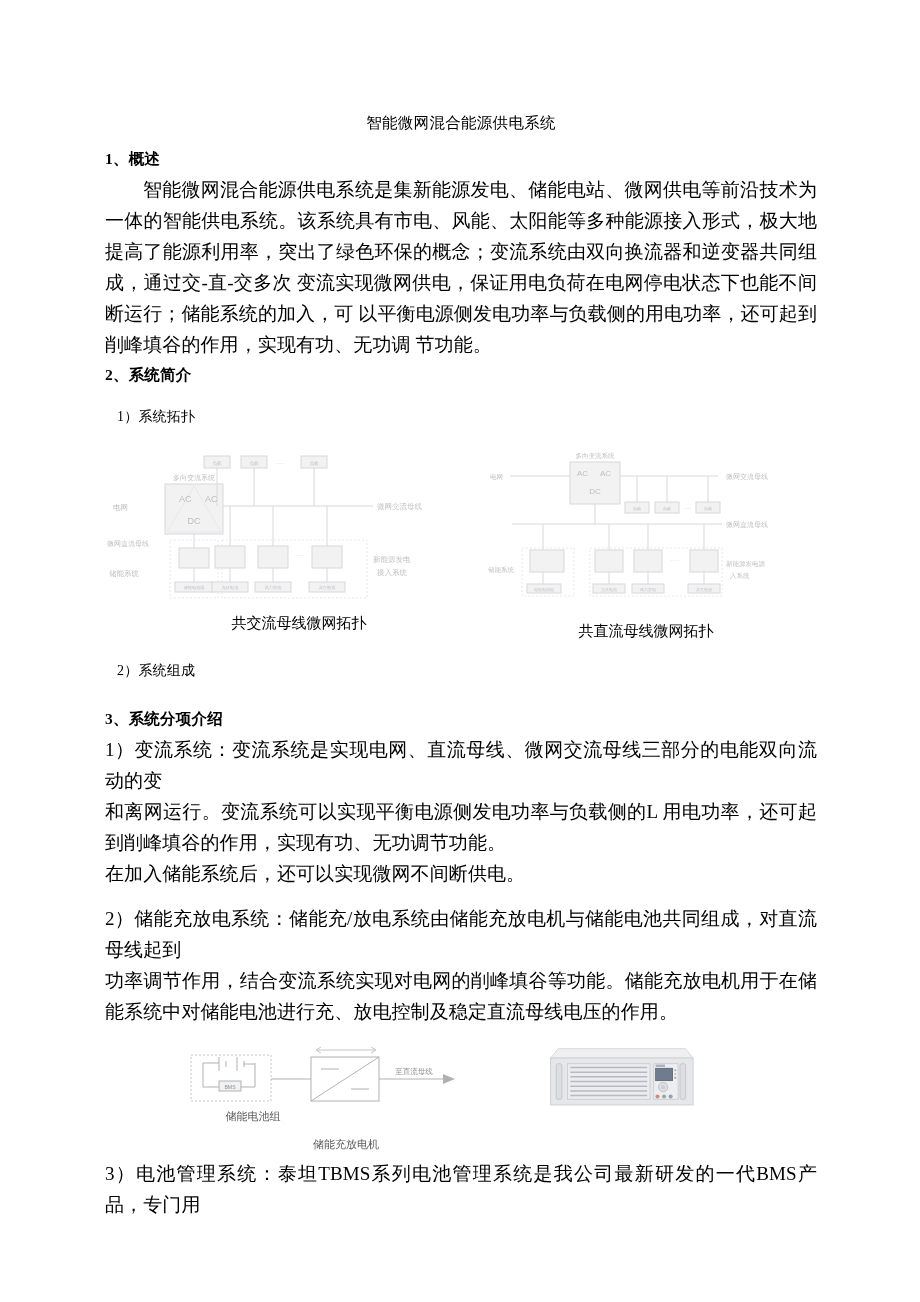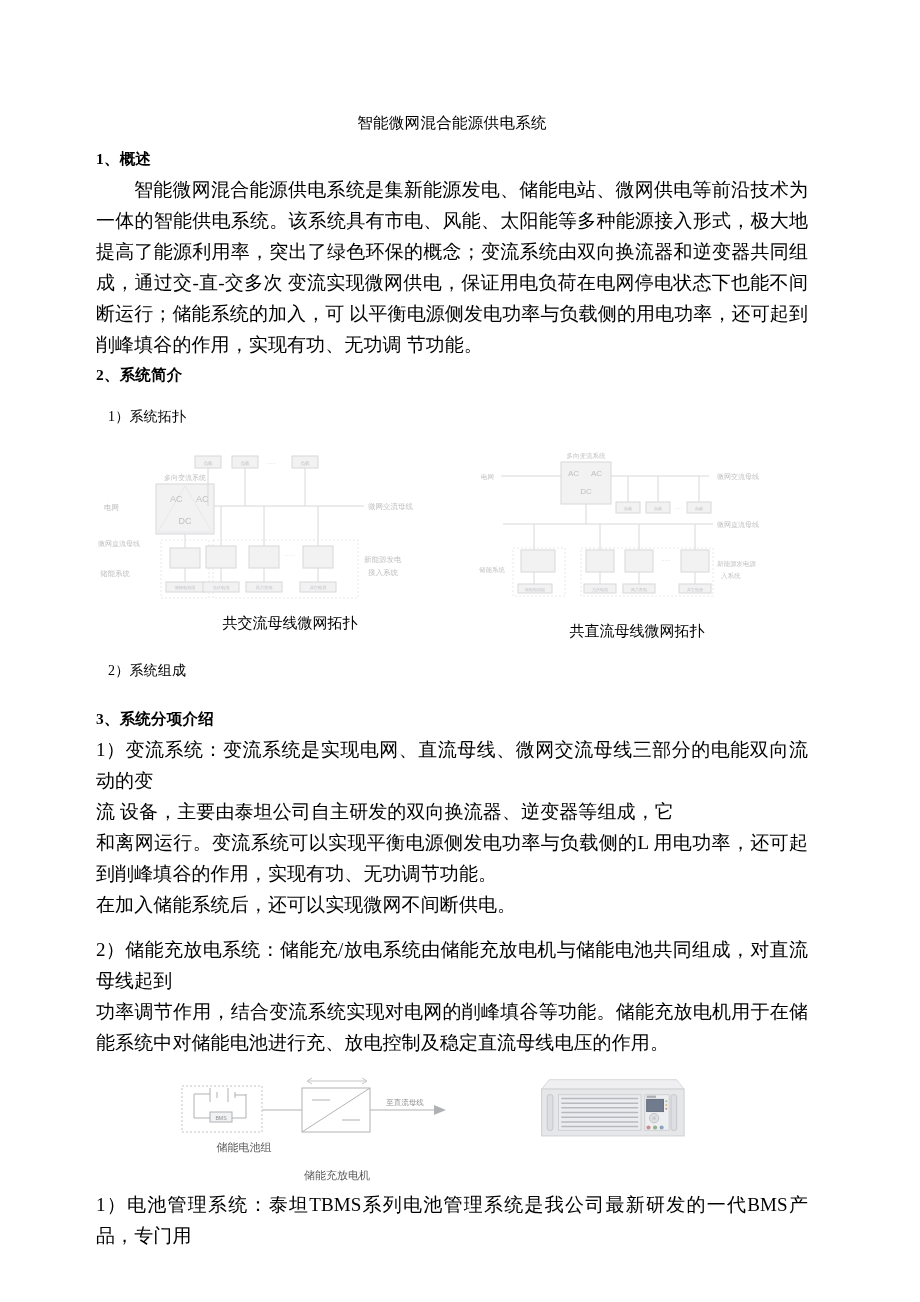--- a/index.html
+++ b/index.html
@@ -15,21 +15,21 @@
   .page {
     position: relative;
     width: 920px;
     height: 1302px;
     margin: 0 auto;
     background: #ffffff;
     overflow: hidden;
   }
   .content {
     position: absolute;
-    left: 96px;
+    left: 105px;
     top: 108px;
     width: 712px;
   }
   .doc-title {
     text-align: center;
     font-size: 15.5px;
     line-height: 30px;
     letter-spacing: 0.3px;
     margin: 0 0 6px 0;
     font-weight: normal;
@@ -262,21 +262,20 @@
       <div class="cap-right">共直流母线微网拓扑</div>
     </div>
 
     <div class="h-sub">2）系统组成</div>
 
     <div class="spacer-sm"></div>
 
     <div class="h-sec">3、系统分项介绍</div>
 
     <p class="para">1）变流系统：变流系统是实现电网、直流母线、微网交流母线三部分的电能双向流动的变</p>
-    <p class="para">流 设备，主要由泰坦公司自主研发的双向换流器、逆变器等组成，它</p>
     <p class="para">和离网运行。变流系统可以实现平衡电源侧发电功率与负载侧的L 用电功率，还可起到削峰填谷的作用，实现有功、无功调节功能。</p>
     <p class="para">在加入储能系统后，还可以实现微网不间断供电。</p>
 
     <div class="spacer-md"></div>
 
     <p class="para">2）储能充放电系统：储能充/放电系统由储能充放电机与储能电池共同组成，对直流母线起到</p>
     <p class="para">功率调节作用，结合变流系统实现对电网的削峰填谷等功能。储能充放电机用于在储能系统中对储能电池进行充、放电控制及稳定直流母线电压的作用。</p>
 
     <div class="bot-row">
 
@@ -358,16 +357,16 @@
       </svg>
     </div>
 
     <div class="bms-labels">
       <span class="l1">储能电池组</span>
       <span class="l2">储能充放电机</span>
     </div>
 
     <div class="spacer-sm"></div>
 
-    <p class="para">1）电池管理系统：泰坦TBMS系列电池管理系统是我公司最新研发的一代BMS产品，专门用</p>
+    <p class="para">3）电池管理系统：泰坦TBMS系列电池管理系统是我公司最新研发的一代BMS产品，专门用</p>
 
   </div>
 </div>
 
 </body></html>

